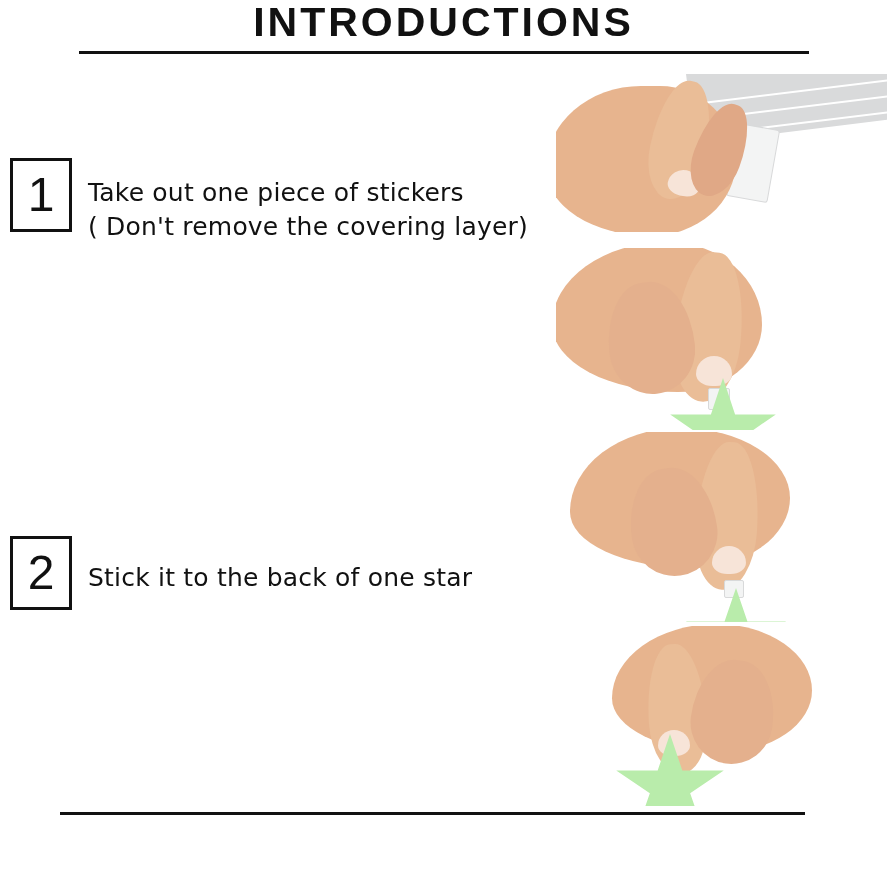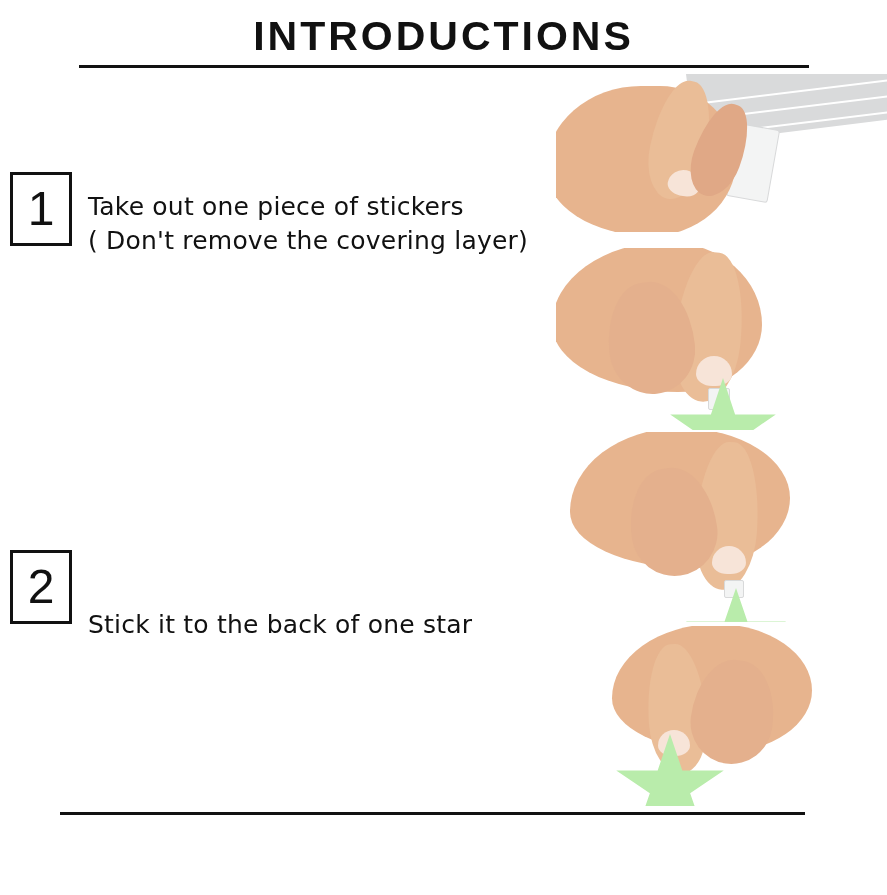--- a/index.html
+++ b/index.html
@@ -24,21 +24,21 @@
   }
 
   
   .title {
     text-align: center;
     font-family: "Liberation Sans", sans-serif;
     font-weight: bold;
     font-size: 41px;
     letter-spacing: 3px;
     color: #111111;
-    padding-top: 16px;
+    padding-top: 2px;
     line-height: 1.0;
   }
   .rule-top {
     height: 3px;
     background: #111111;
     margin: 8px auto 0 auto;
     width: 730px;
   }
 
   
@@ -72,21 +72,21 @@
     font-size: 25px;
     color: #111111;
     line-height: 1.34;
     letter-spacing: 0.2px;
     white-space: pre-line;
   }
 
   .step-1 .step-num { top: 104px; }
   .step-1 .step-text { top: 122px; }
   .step-2 .step-num { top: 290px; }
-  .step-2 .step-text { top: 315px; margin-top: 33px; }
+  .step-2 .step-text { top: 315px; }
 
   
   .photo {
     position: absolute;
     overflow: hidden;
   }
 
   
   .hand {
     position: absolute;

